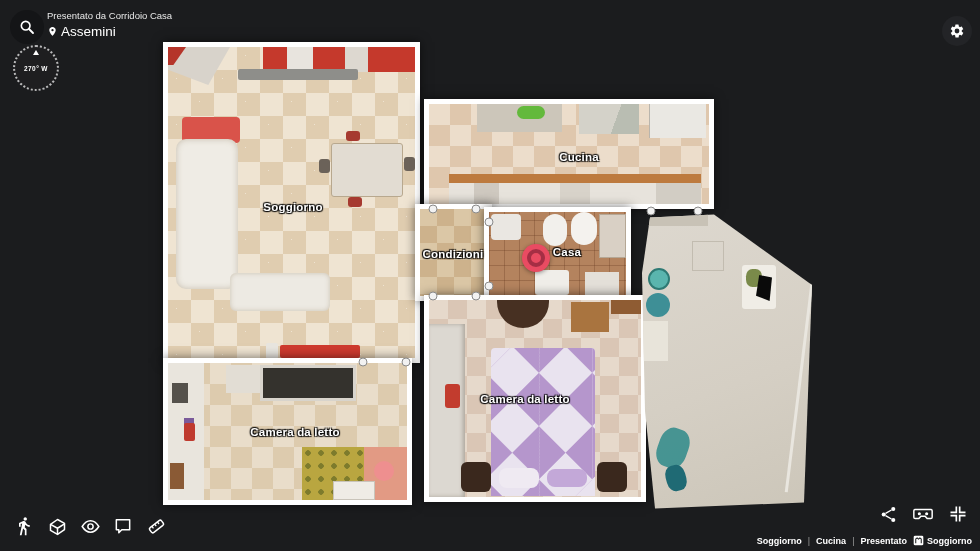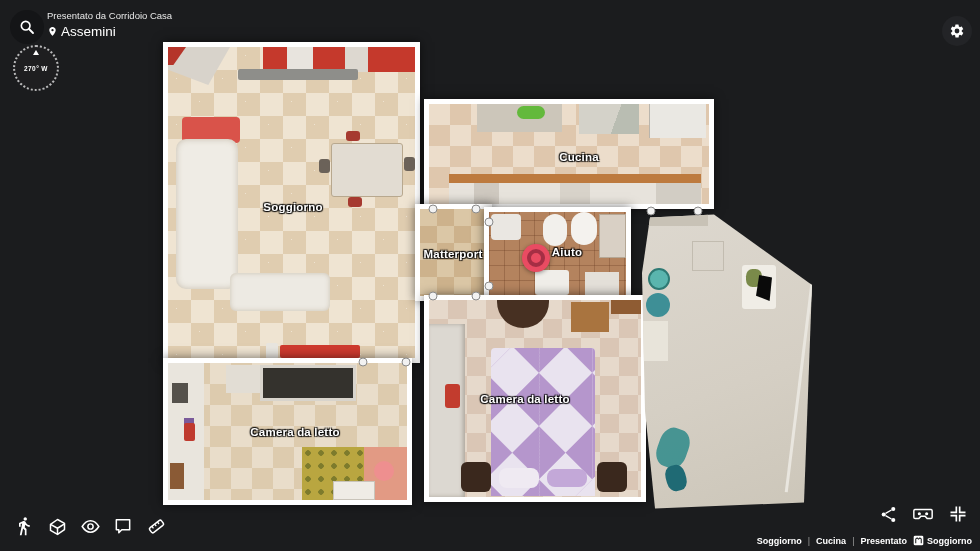--- a/index.html
+++ b/index.html
@@ -190,34 +190,34 @@
       <div class="kc-island"></div>
       <div class="kc-green"></div>
       <div class="kc-appl"></div>
       <div class="kc-fridge"></div>
       <div class="kc-counter-top"></div>
       <div class="kc-counter"></div>
       <span class="room-label" style="left:150px;top:53px;">Cucina</span>
     </div>
 
     <div class="room" id="room-corridoio">
-      <span class="room-label" style="left:33px;top:45px;">Matterport</span>
+      <span class="room-label" style="left:33px;top:45px;">Condizioni</span>
     </div>
 
     <div class="room" id="room-bagno">
       <div class="bg-sink"></div>
       <div class="bg-bidet"></div>
       <div class="bg-toilet"></div>
       <div class="bg-shower"></div>
       <div class="bg-tank"></div>
       <div class="bg-wm"></div>
       <div class="marker">
         <div class="marker-ring"></div>
       </div>
-      <span class="room-label" style="left:78px;top:40px;">Aiuto</span>
+      <span class="room-label" style="left:78px;top:40px;">Casa</span>
     </div>
 
     <div class="room" id="room-camera1">
       <div class="b1-wardrobe"></div>
       <div class="b1-w-dark"></div>
       <div class="b1-w-purple"></div>
       <div class="b1-w-brown"></div>
       <div class="b1-desk-white"></div>
       <div class="b1-desk-dark"></div>
       <div class="b1-red"></div>

